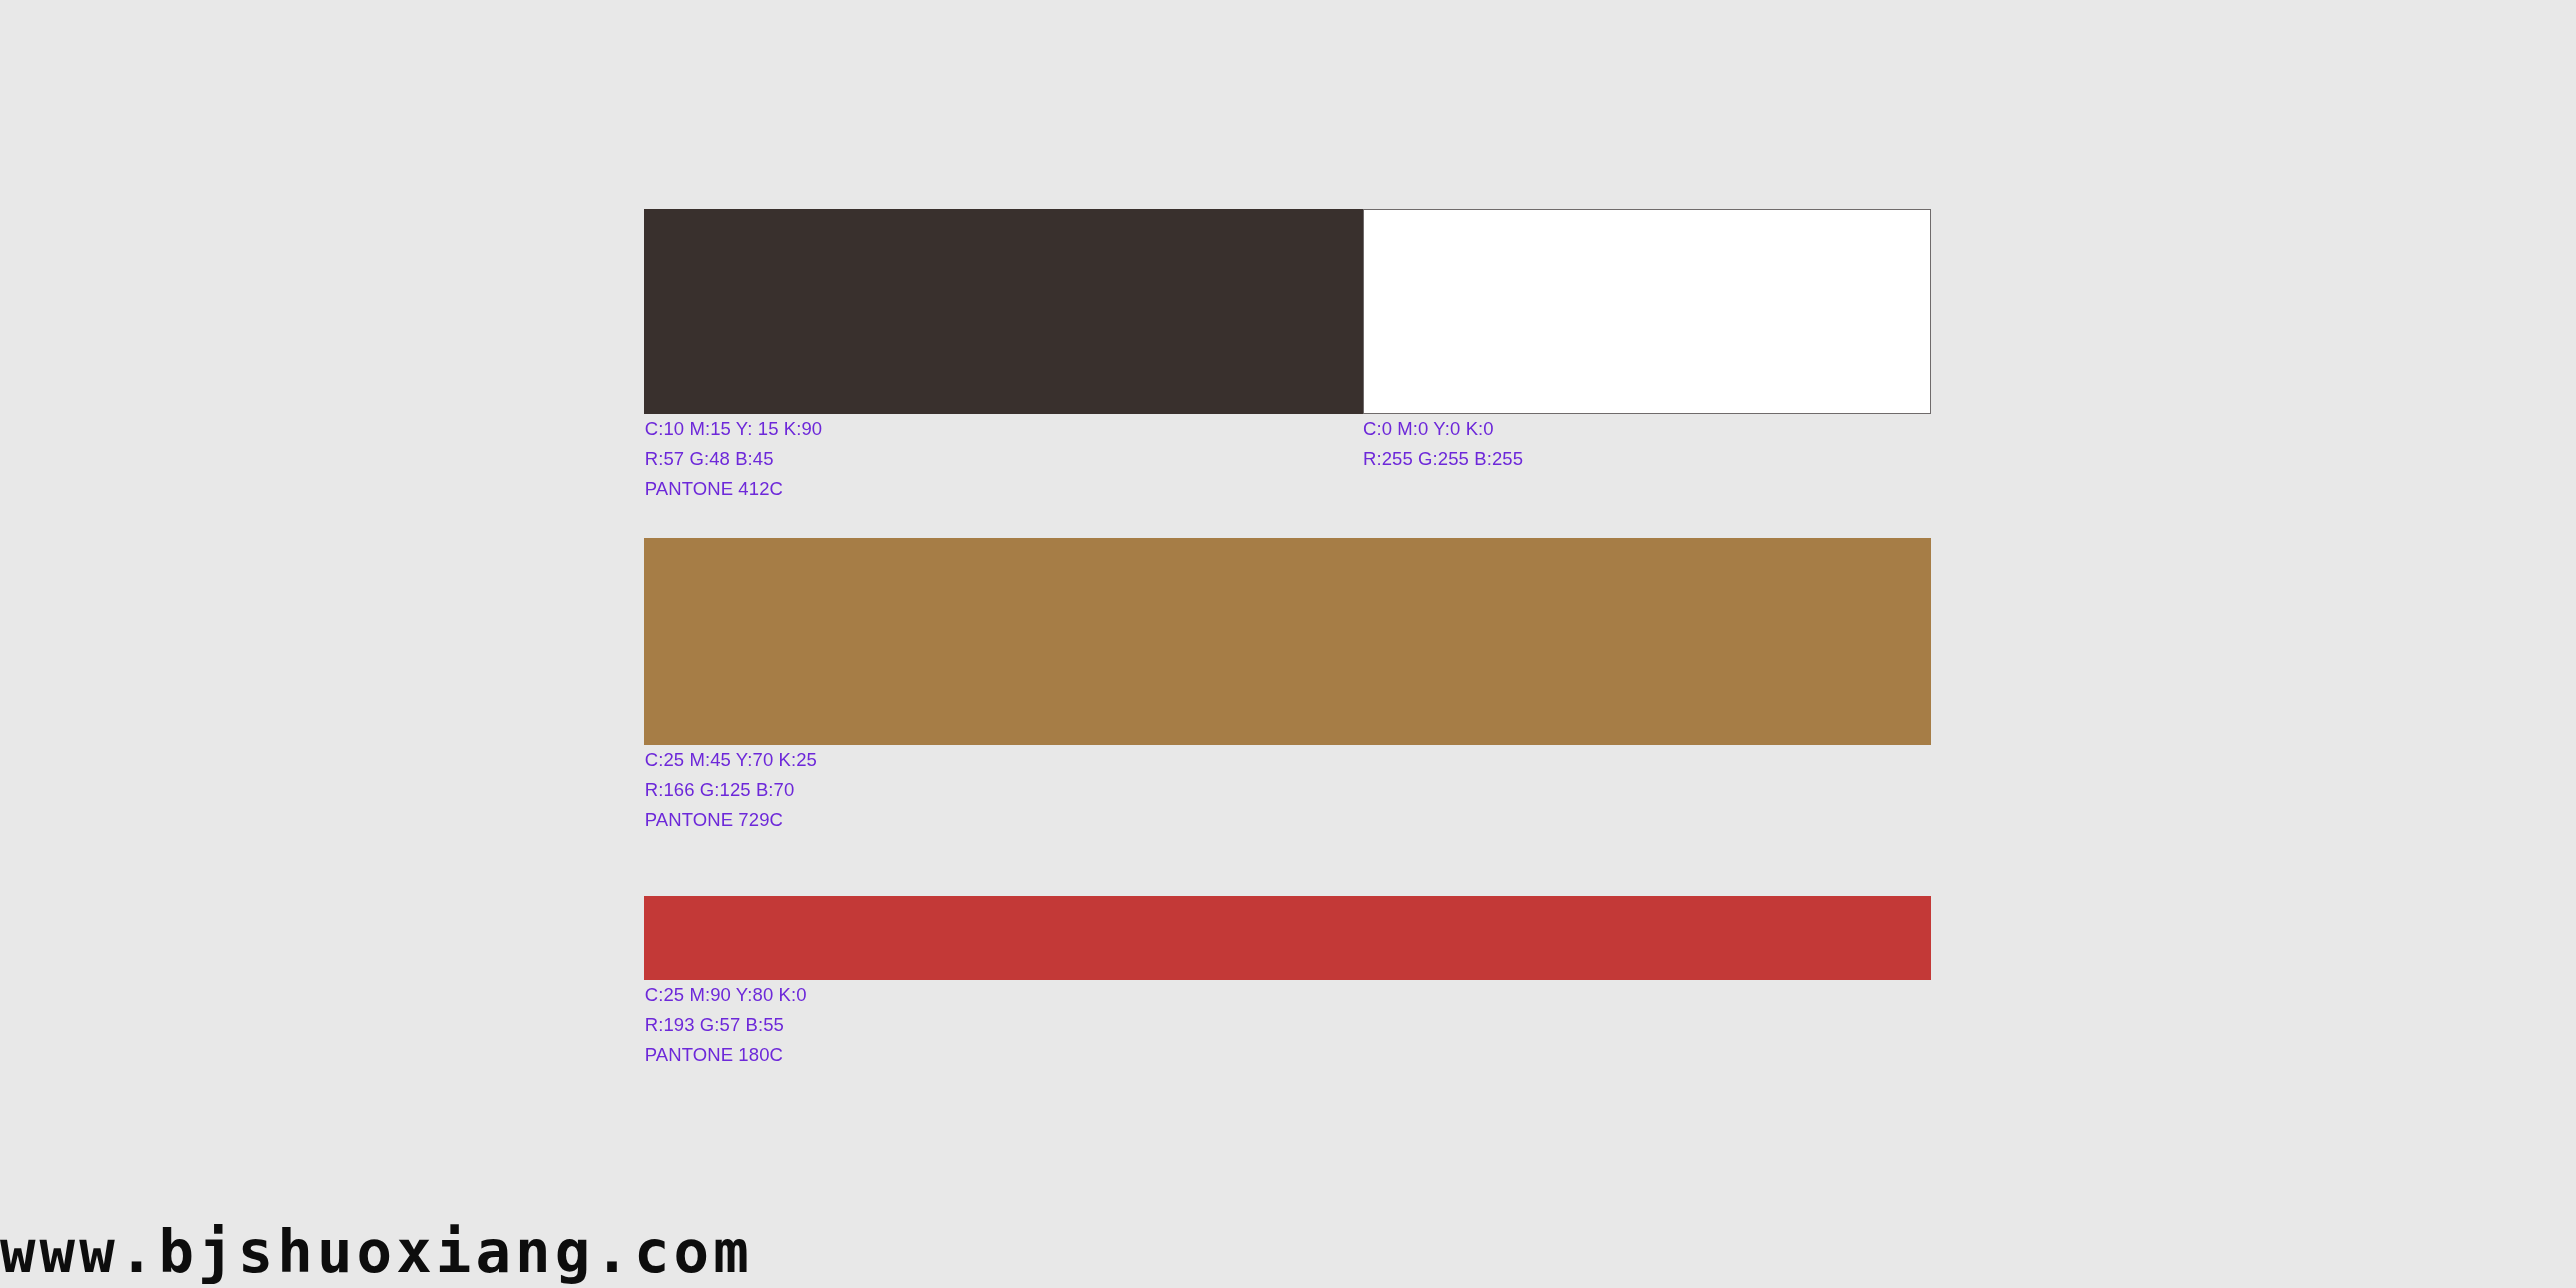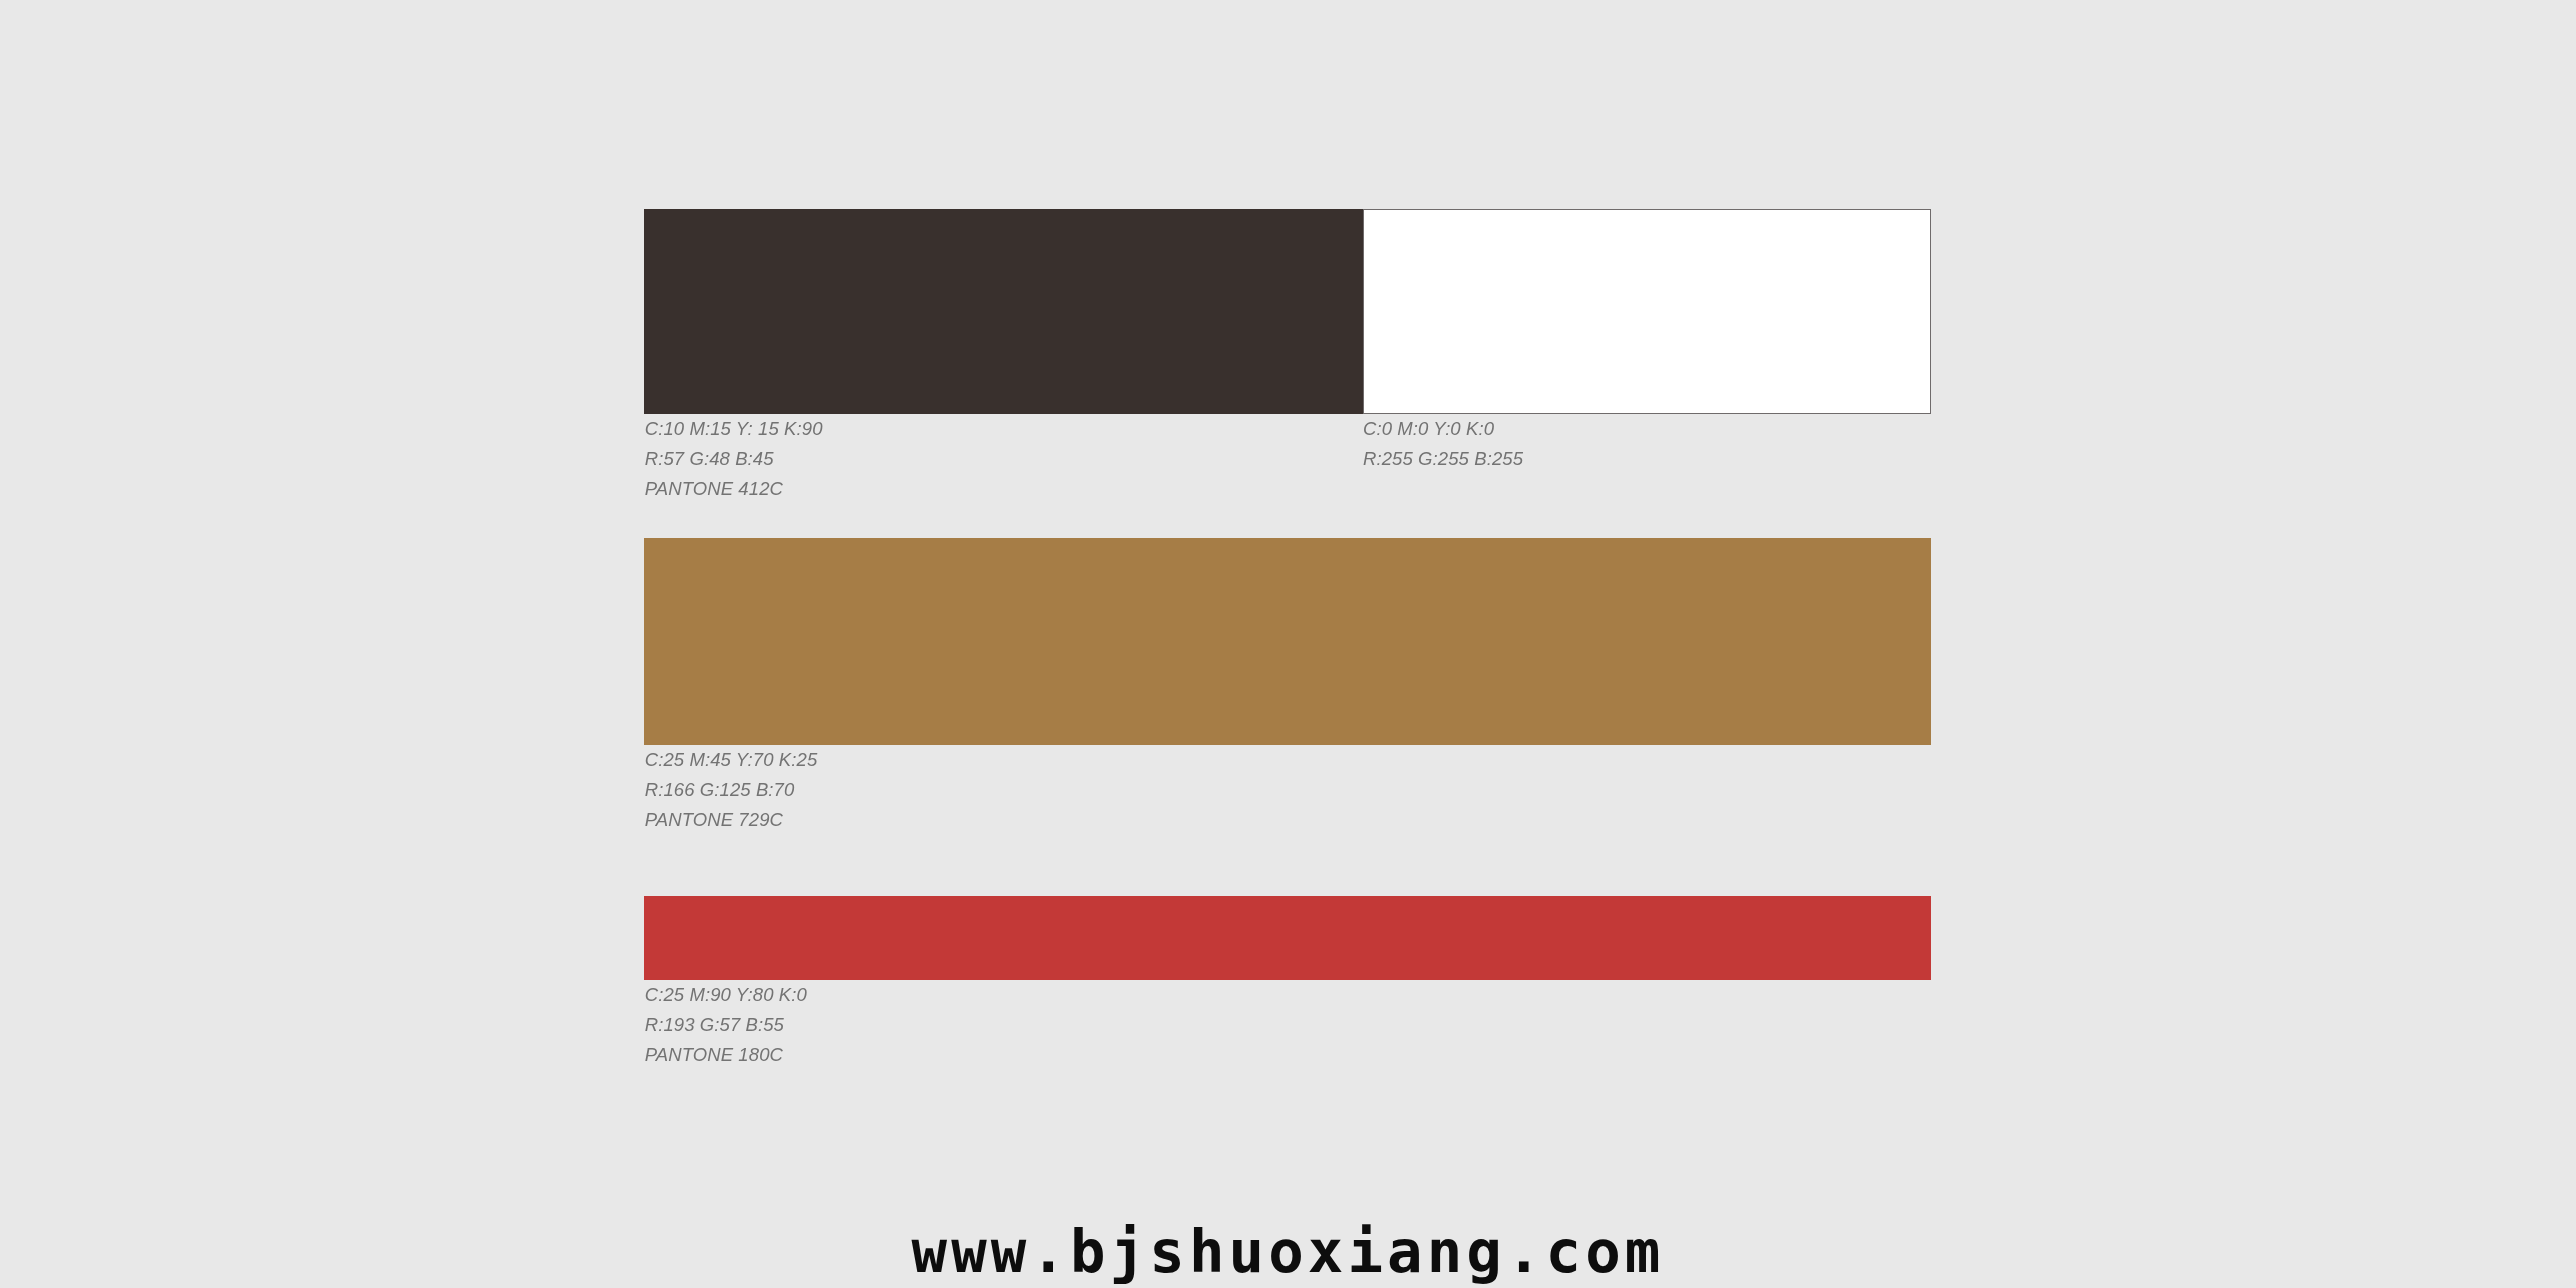--- a/index.html
+++ b/index.html
@@ -95,37 +95,35 @@
     top: 0;
   }
 
   .caption-col.left  { left: 0.7px; }
   .caption-col.right { left: 719px; }
 
   .caption-line {
     font-family: "Liberation Sans", sans-serif;
     font-size: 18.5px;
     line-height: 30px;
-    color: #737373;
+    color: #6d28d9;
     white-space: nowrap;
     letter-spacing: 0.1px;
-    font-style: italic;
   }
 
   .caption-line.empty {
     visibility: hidden;
   }
 
   
   .watermark {
     position: absolute;
     left: 0;
     right: 0;
     top: 1217px;
-    text-align: center;
     font-family: "DejaVu Sans Mono", monospace;
     font-size: 59px;
     font-weight: 700;
     color: #0d0d0d;
     letter-spacing: 4.1px;
     line-height: 69px;
     white-space: nowrap;
     -webkit-font-smoothing: none;
     font-smooth: never;
   }

